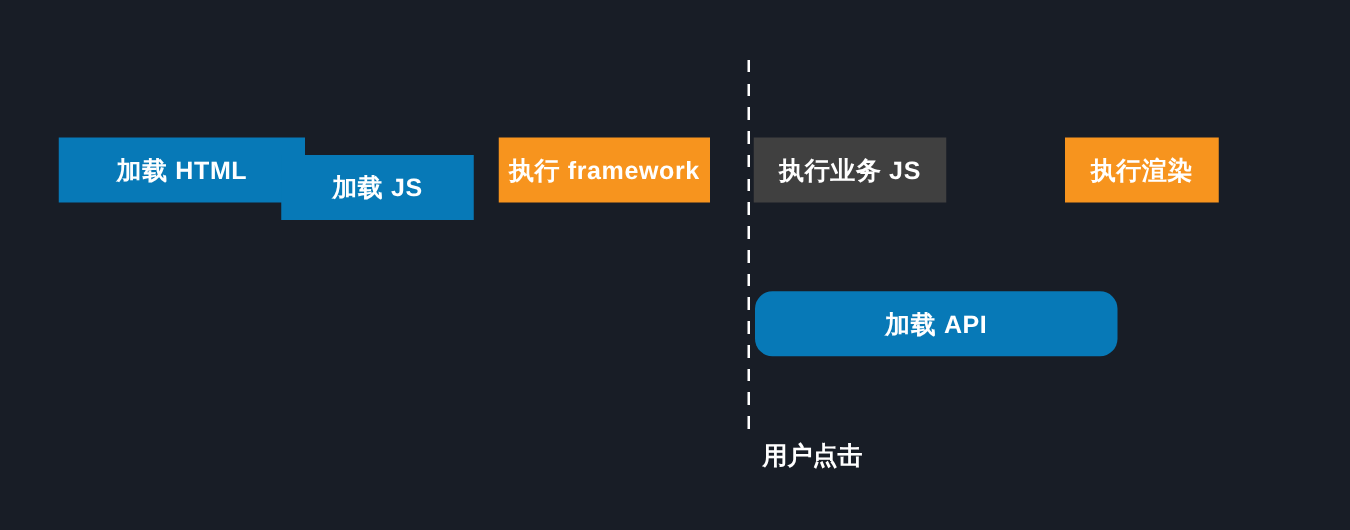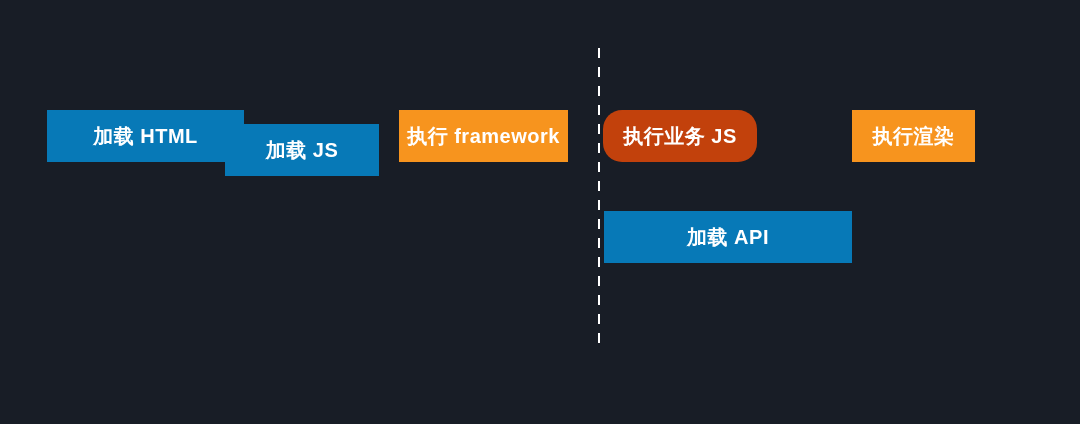--- a/index.html
+++ b/index.html
@@ -27,21 +27,21 @@
     font-weight: 700;
     letter-spacing: 0.5px;
     white-space: nowrap;
     box-sizing: border-box;
   }
   .block-load-html      { left: 47px;  top: 110px; width: 197px; }
   .block-load-js        { left: 225px; top: 124px; width: 154px; }
   .block-exec-framework { left: 399px; top: 110px; width: 169px; }
   .block-exec-business  { left: 603px; top: 110px; width: 154px; }
   .block-exec-render    { left: 852px; top: 110px; width: 123px; text-align: center; }
-  .block-load-api       { left: 604px; top: 211px; width: 248px; }
+  .block-load-api       { left: 604px; top: 233px; width: 290px; border-radius: 14px; }
   .dashline {
     position: absolute;
     left: 598px;
     top: 48px;
     width: 2px;
     height: 296px;
     background: repeating-linear-gradient(
       to bottom,
       #ffffff 0px,
       #ffffff 10px,
@@ -63,22 +63,23 @@
 <body>
 
 <div class="stage" style="background-color: rgb(24, 29, 38);">
 
   <div class="block block-load-html" style="background-color: rgb(7, 121, 183); color: rgb(255, 255, 255);">加载 HTML</div>
 
   <div class="block block-load-js" style="background-color: rgb(7, 121, 183); color: rgb(255, 255, 255);">加载 JS</div>
 
   <div class="block block-exec-framework" style="background-color: rgb(247, 148, 30); color: rgb(255, 255, 255);">执行 framework</div>
 
-  <div class="block block-exec-business" style="background-color: #c2410c; color: rgb(255, 255, 255); border-radius: 19px;">执行业务 JS</div>
+  <div class="block block-exec-business" style="background-color: #404040; color: rgb(255, 255, 255);">执行业务 JS</div>
 
   <div class="block block-exec-render" style="background-color: rgb(247, 148, 30); color: rgb(255, 255, 255);">执行渲染</div>
 
   <div class="block block-load-api" style="background-color: rgb(7, 121, 183); color: rgb(255, 255, 255);">加载 API</div>
 
   <div class="dashline"></div>
 
+  <div class="marker-label" style="color: rgb(255, 255, 255);">用户点击</div>
 
 </div>
 
 </body></html>

